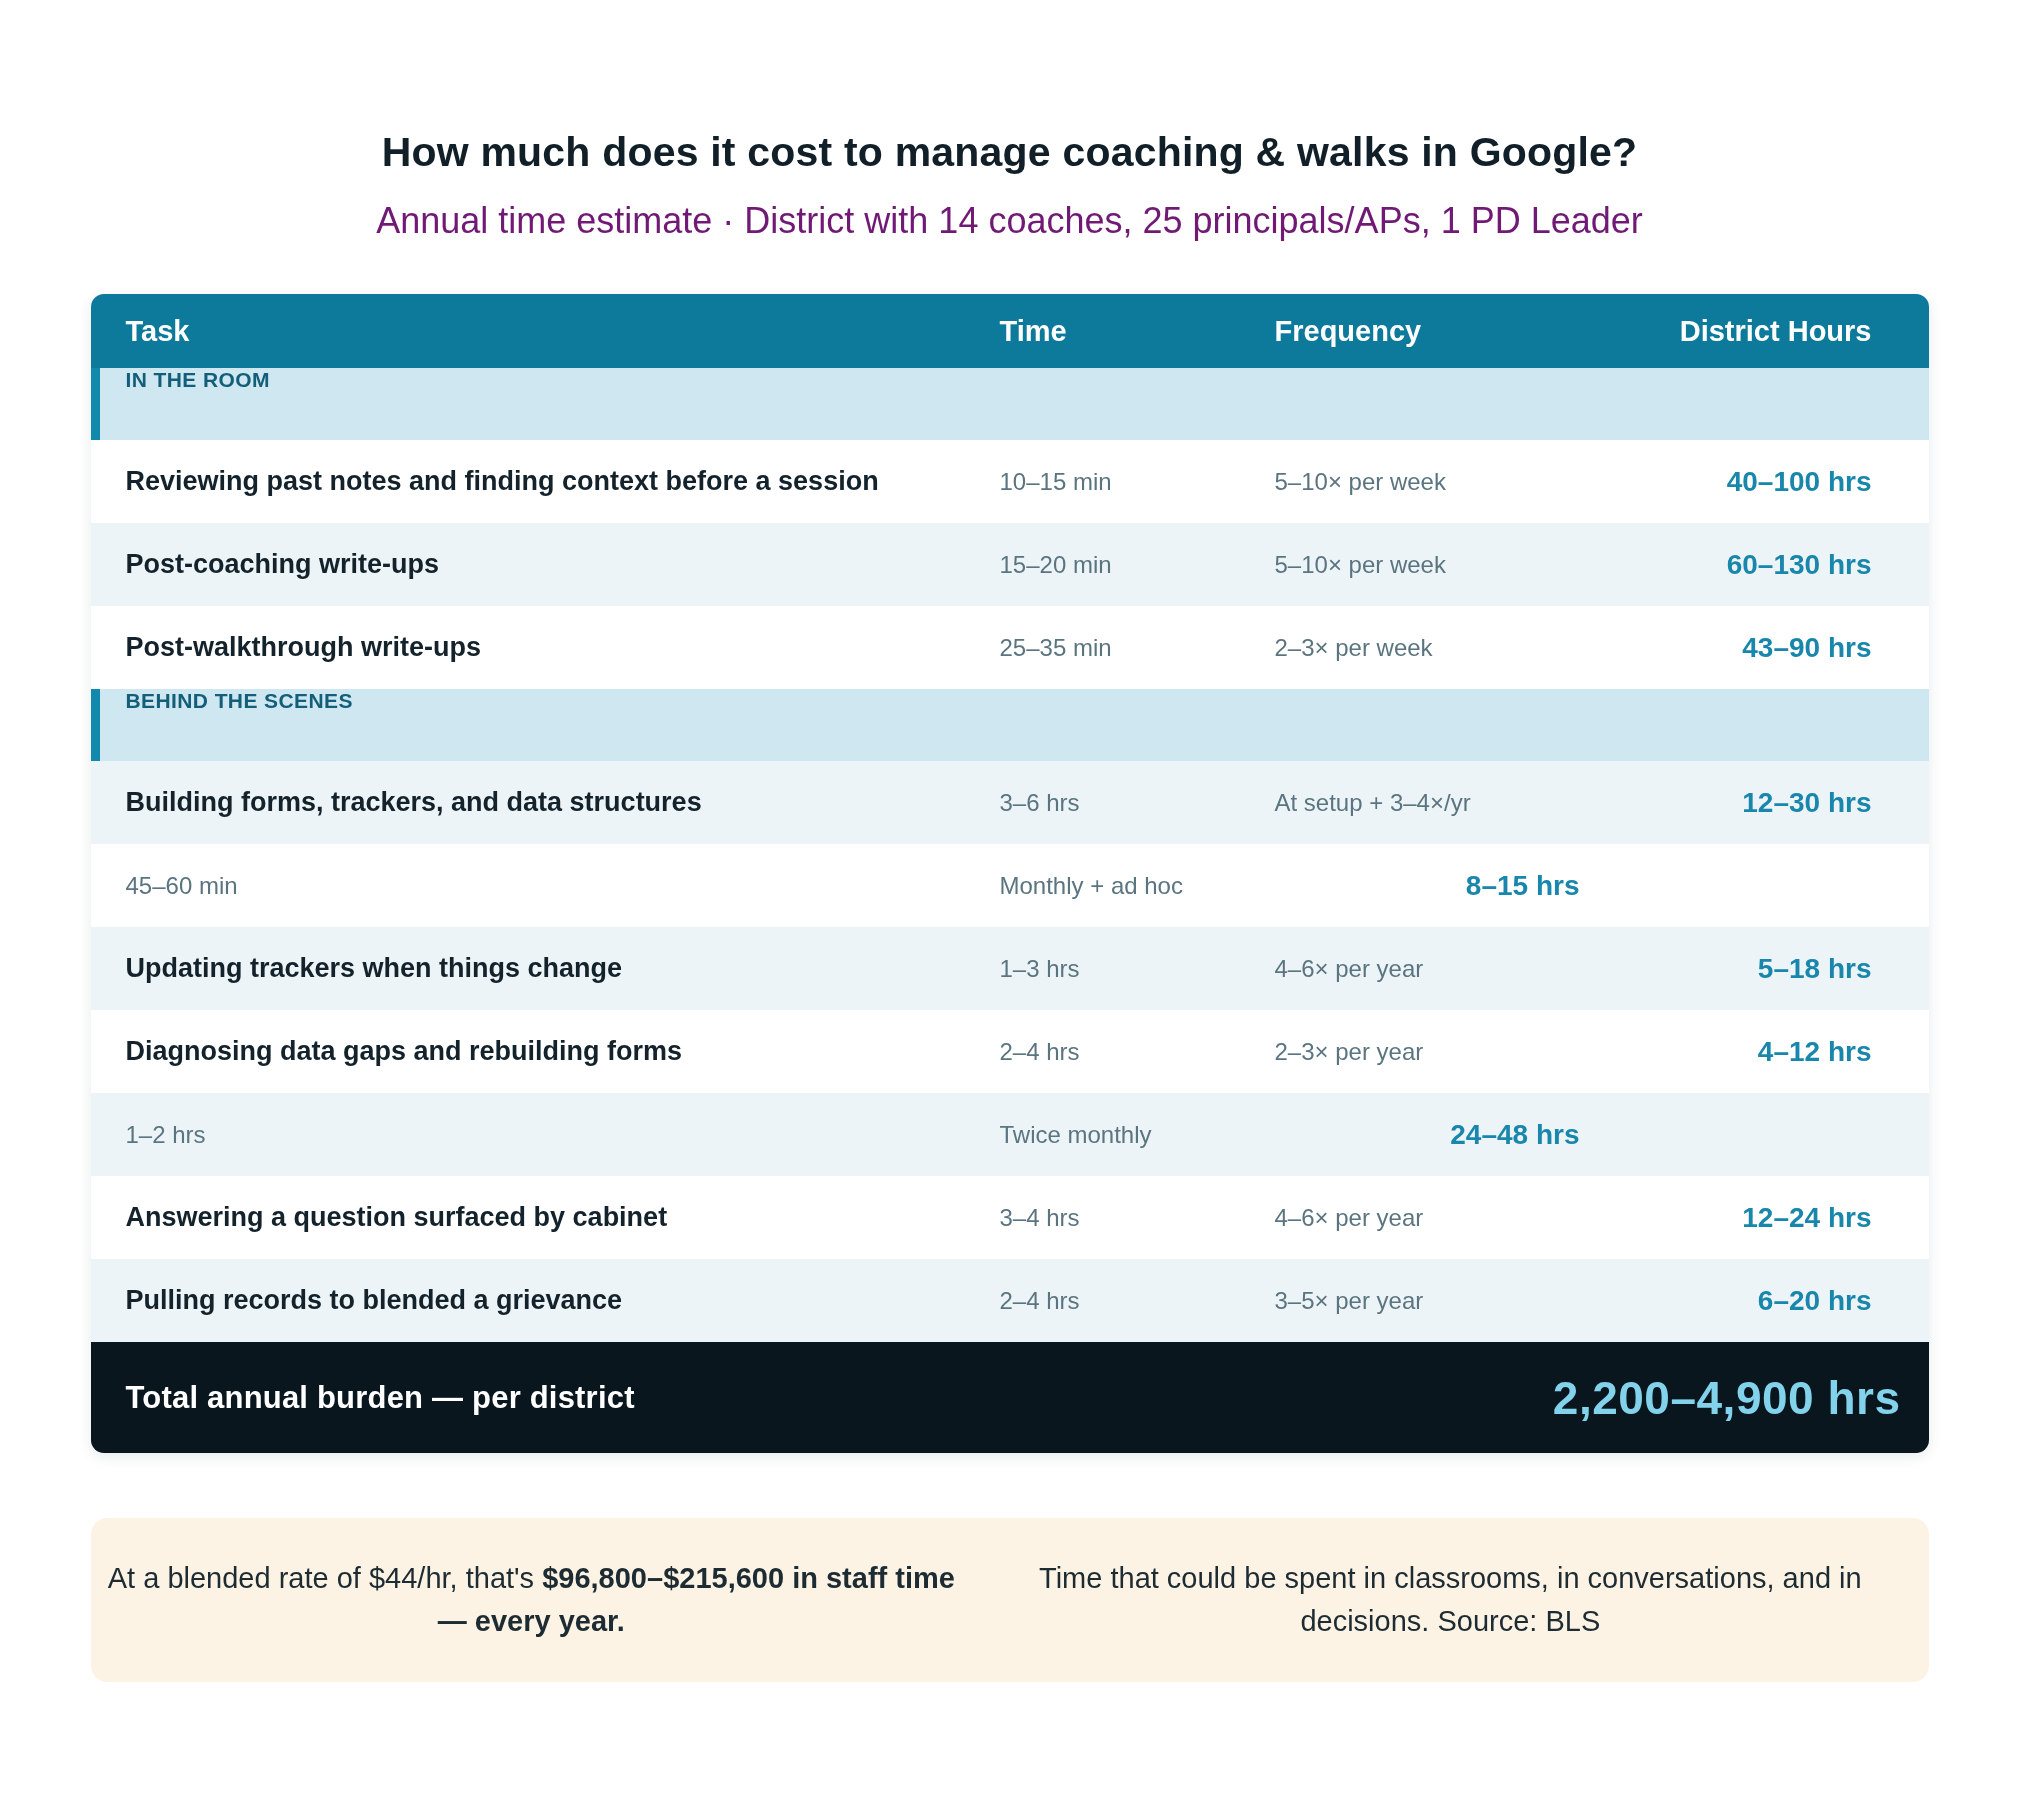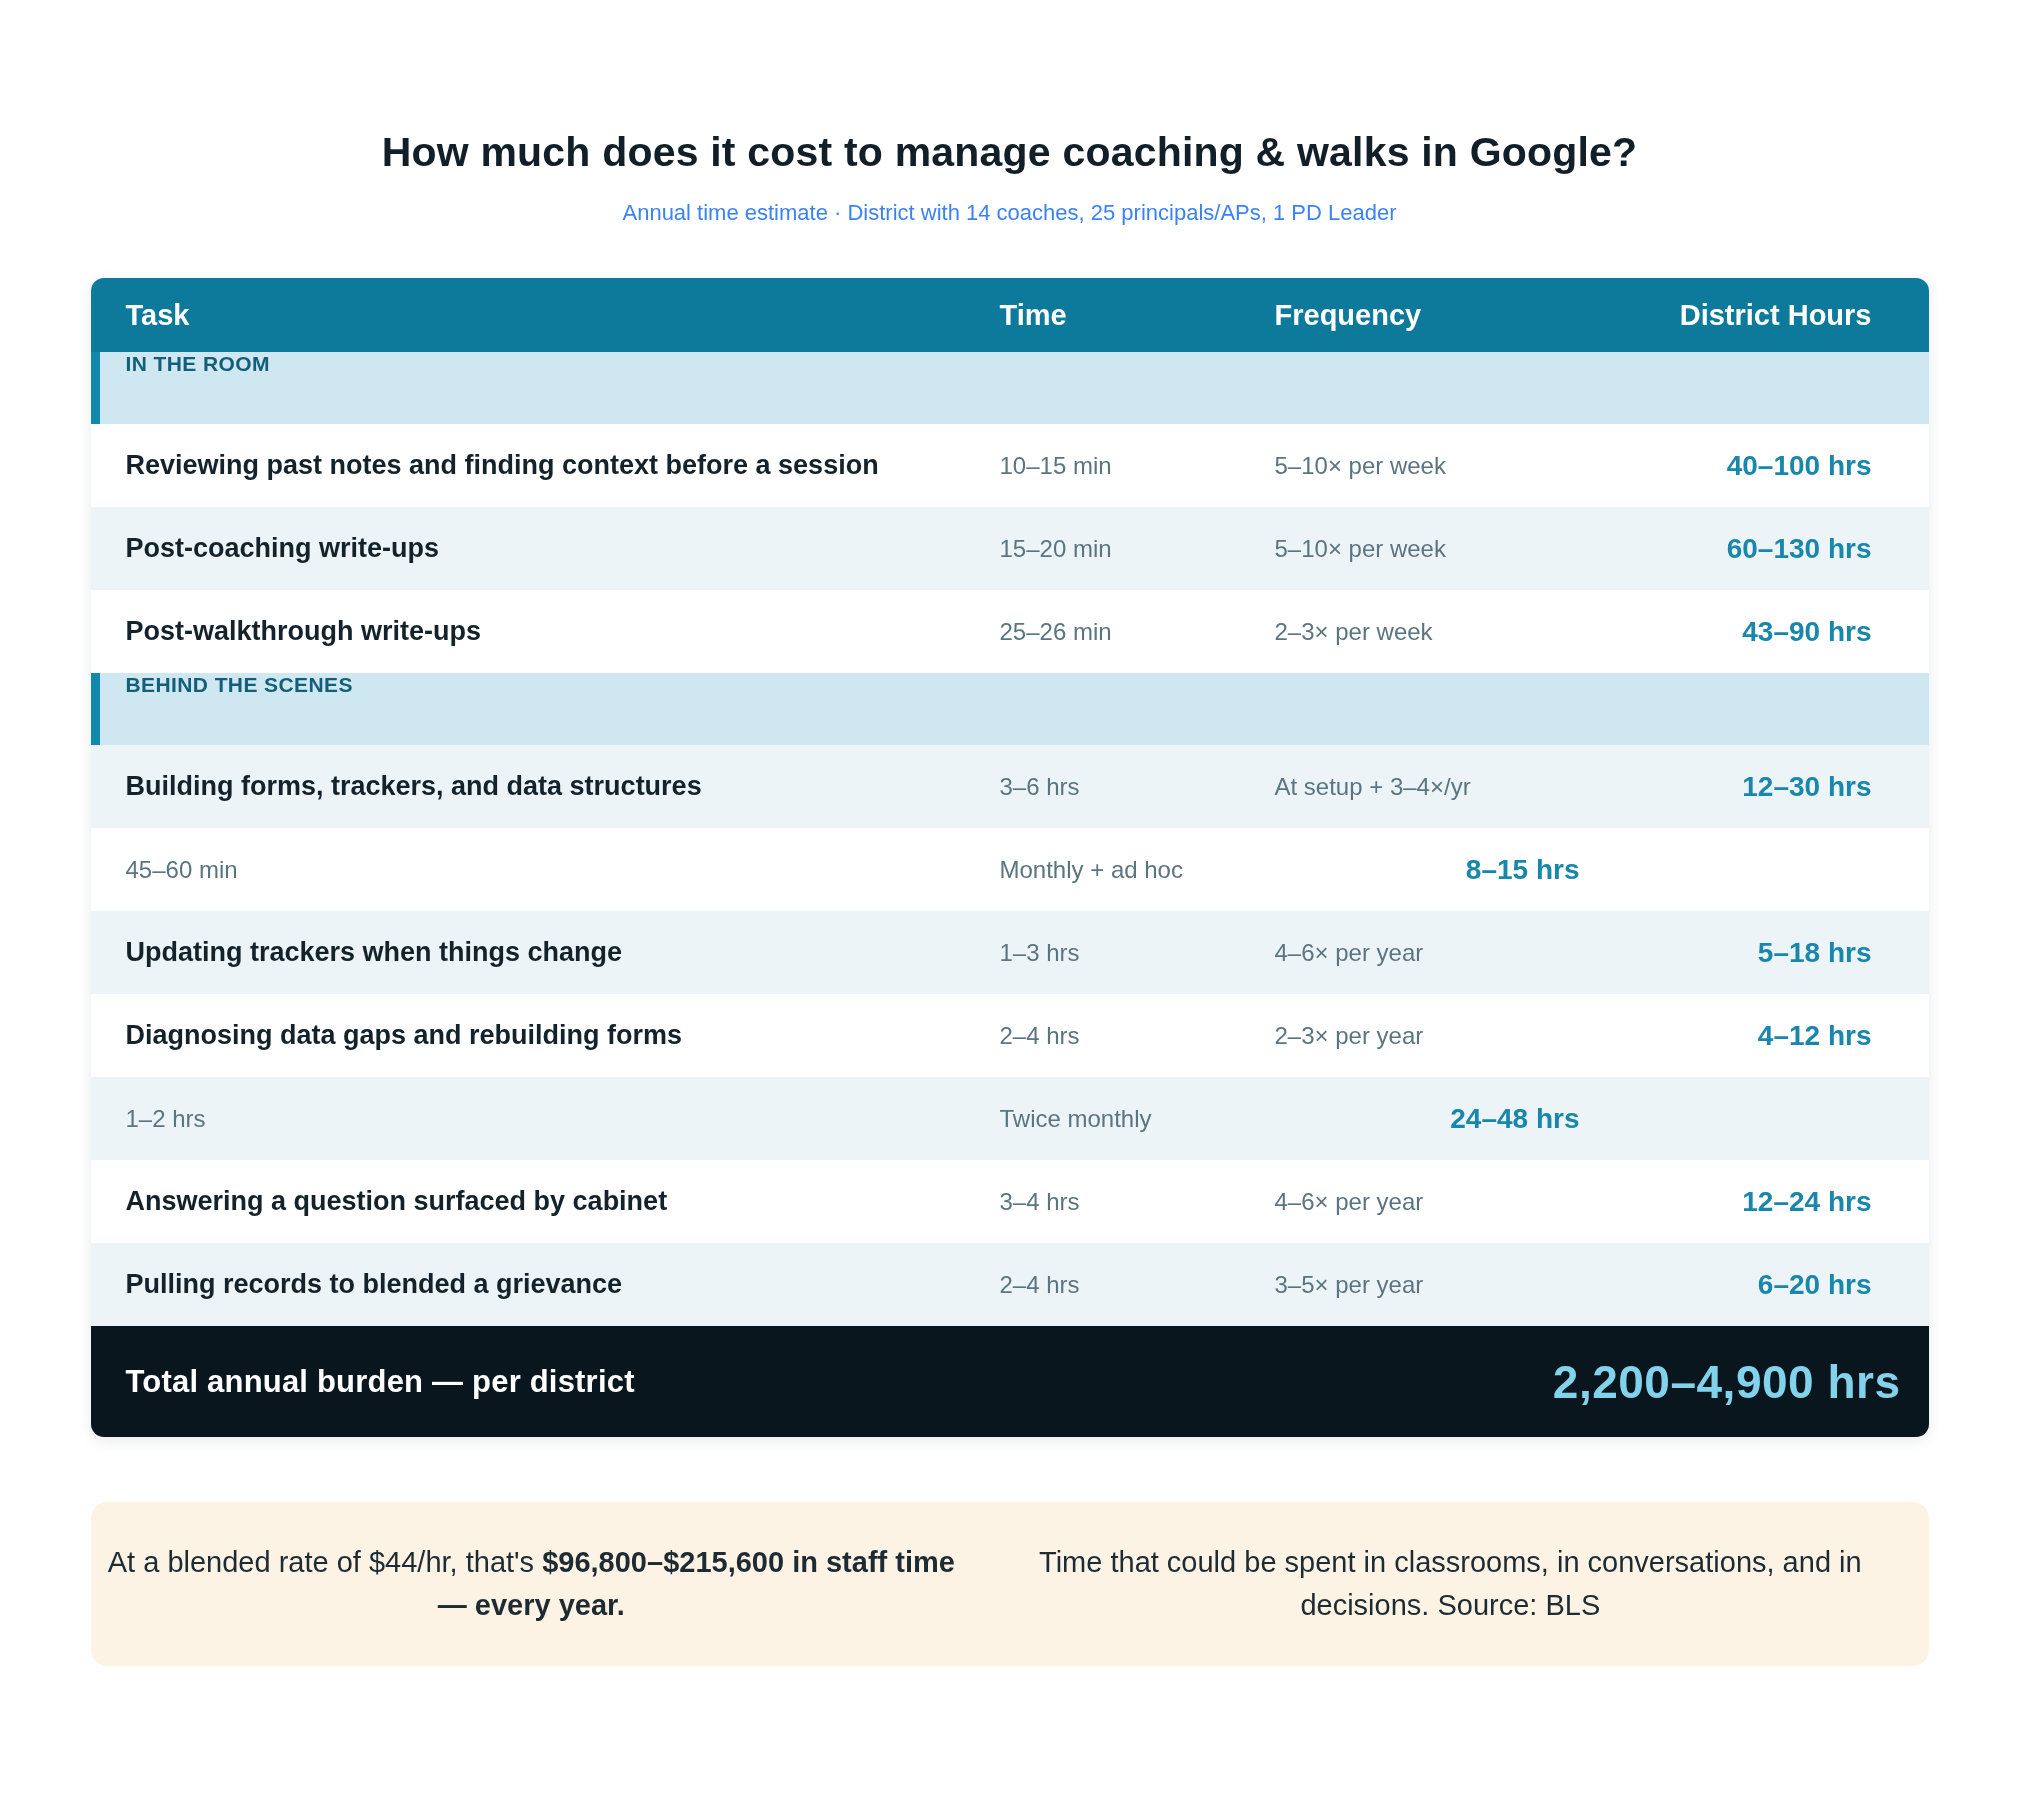--- a/index.html
+++ b/index.html
@@ -16,23 +16,23 @@
   
   .page-title {
     text-align: center;
     font-size: 41px;
     font-weight: 700;
     color: #111f28;
     letter-spacing: 0.2px;
   }
   .page-subtitle {
     text-align: center;
-    font-size: 22px;
+    font-size: 36px;
     font-weight: 400;
-    color: #3b82f6;
+    color: #701a75;
     margin-top: 24px;
   }
 
   
   .cost-table {
     width: 1838px;
     margin: 52px auto 0 auto;
     border-radius: 13px;
     box-shadow: 0 3.7px 13px rgba(15, 60, 80, 0.10);
   }
@@ -137,21 +137,21 @@
 
     <div class="grid-row task-row alt">
       <div class="cell-task">Post-coaching write-ups</div>
       <div class="cell-time">15–20 min</div>
       <div class="cell-freq">5–10× per week</div>
       <div class="cell-hours">60–130 hrs</div>
     </div>
 
     <div class="grid-row task-row">
       <div class="cell-task">Post-walkthrough write-ups</div>
-      <div class="cell-time">25–26 min</div>
+      <div class="cell-time">25–35 min</div>
       <div class="cell-freq">2–3× per week</div>
       <div class="cell-hours">43–90 hrs</div>
     </div>
 
     <div class="section-band">
       <span class="section-label">BEHIND THE SCENES</span>
     </div>
 
     <div class="grid-row task-row alt">
       <div class="cell-task">Building forms, trackers, and data structures</div>

